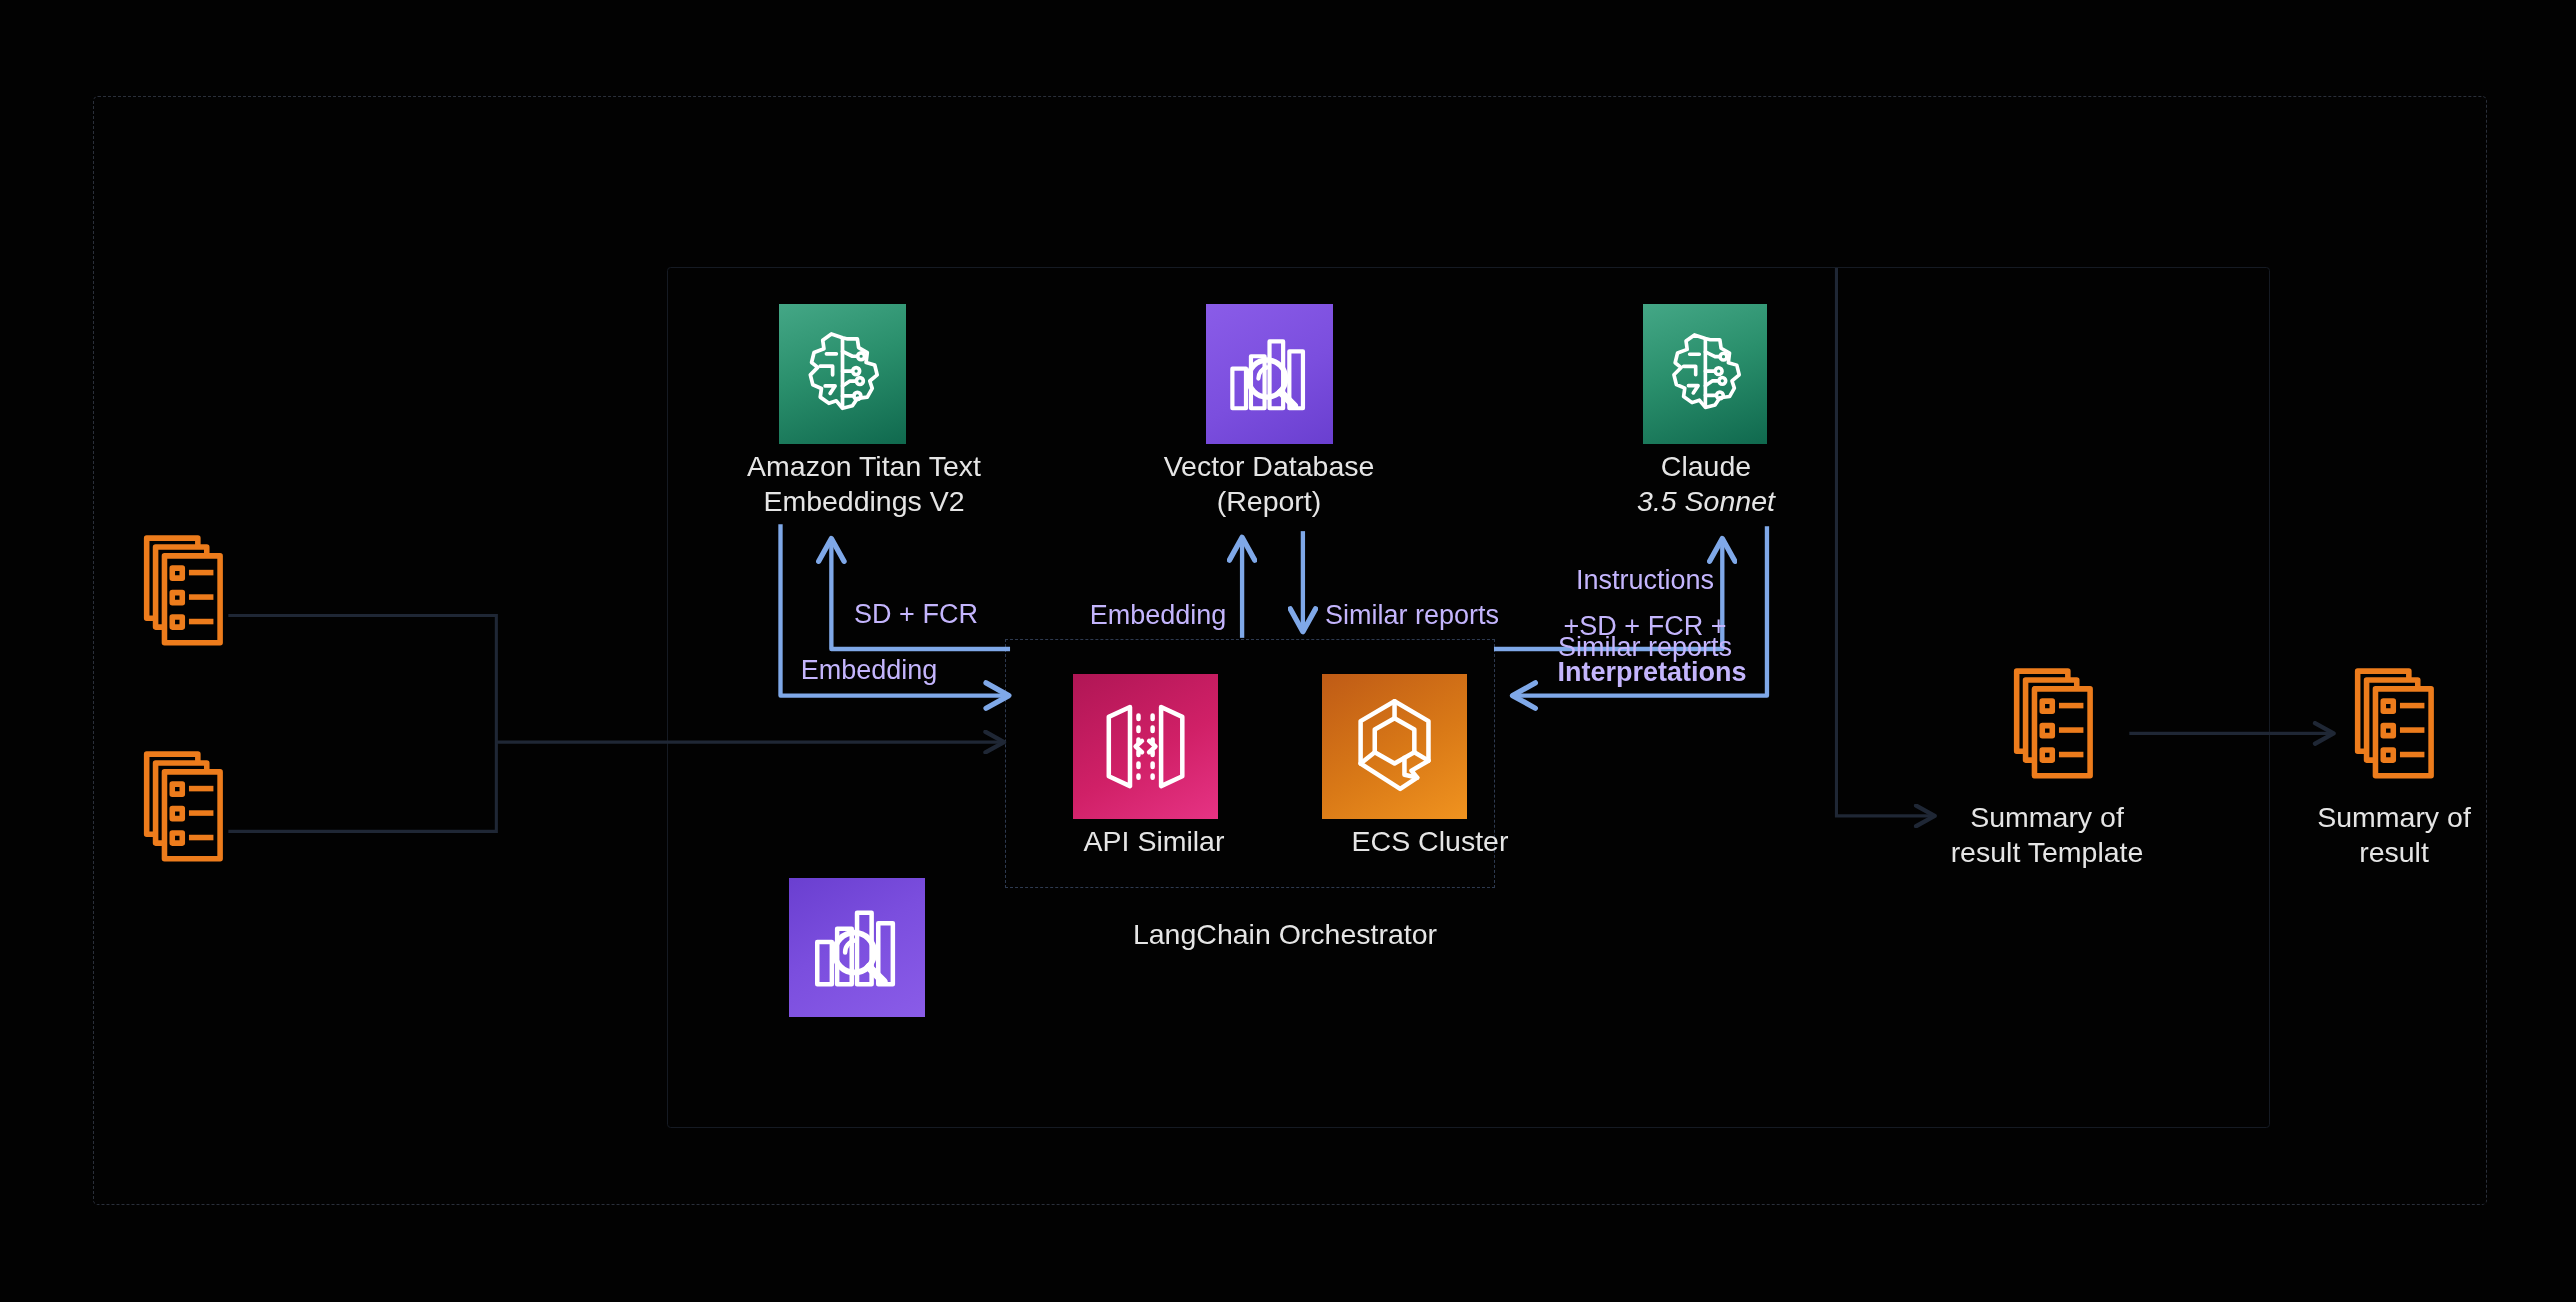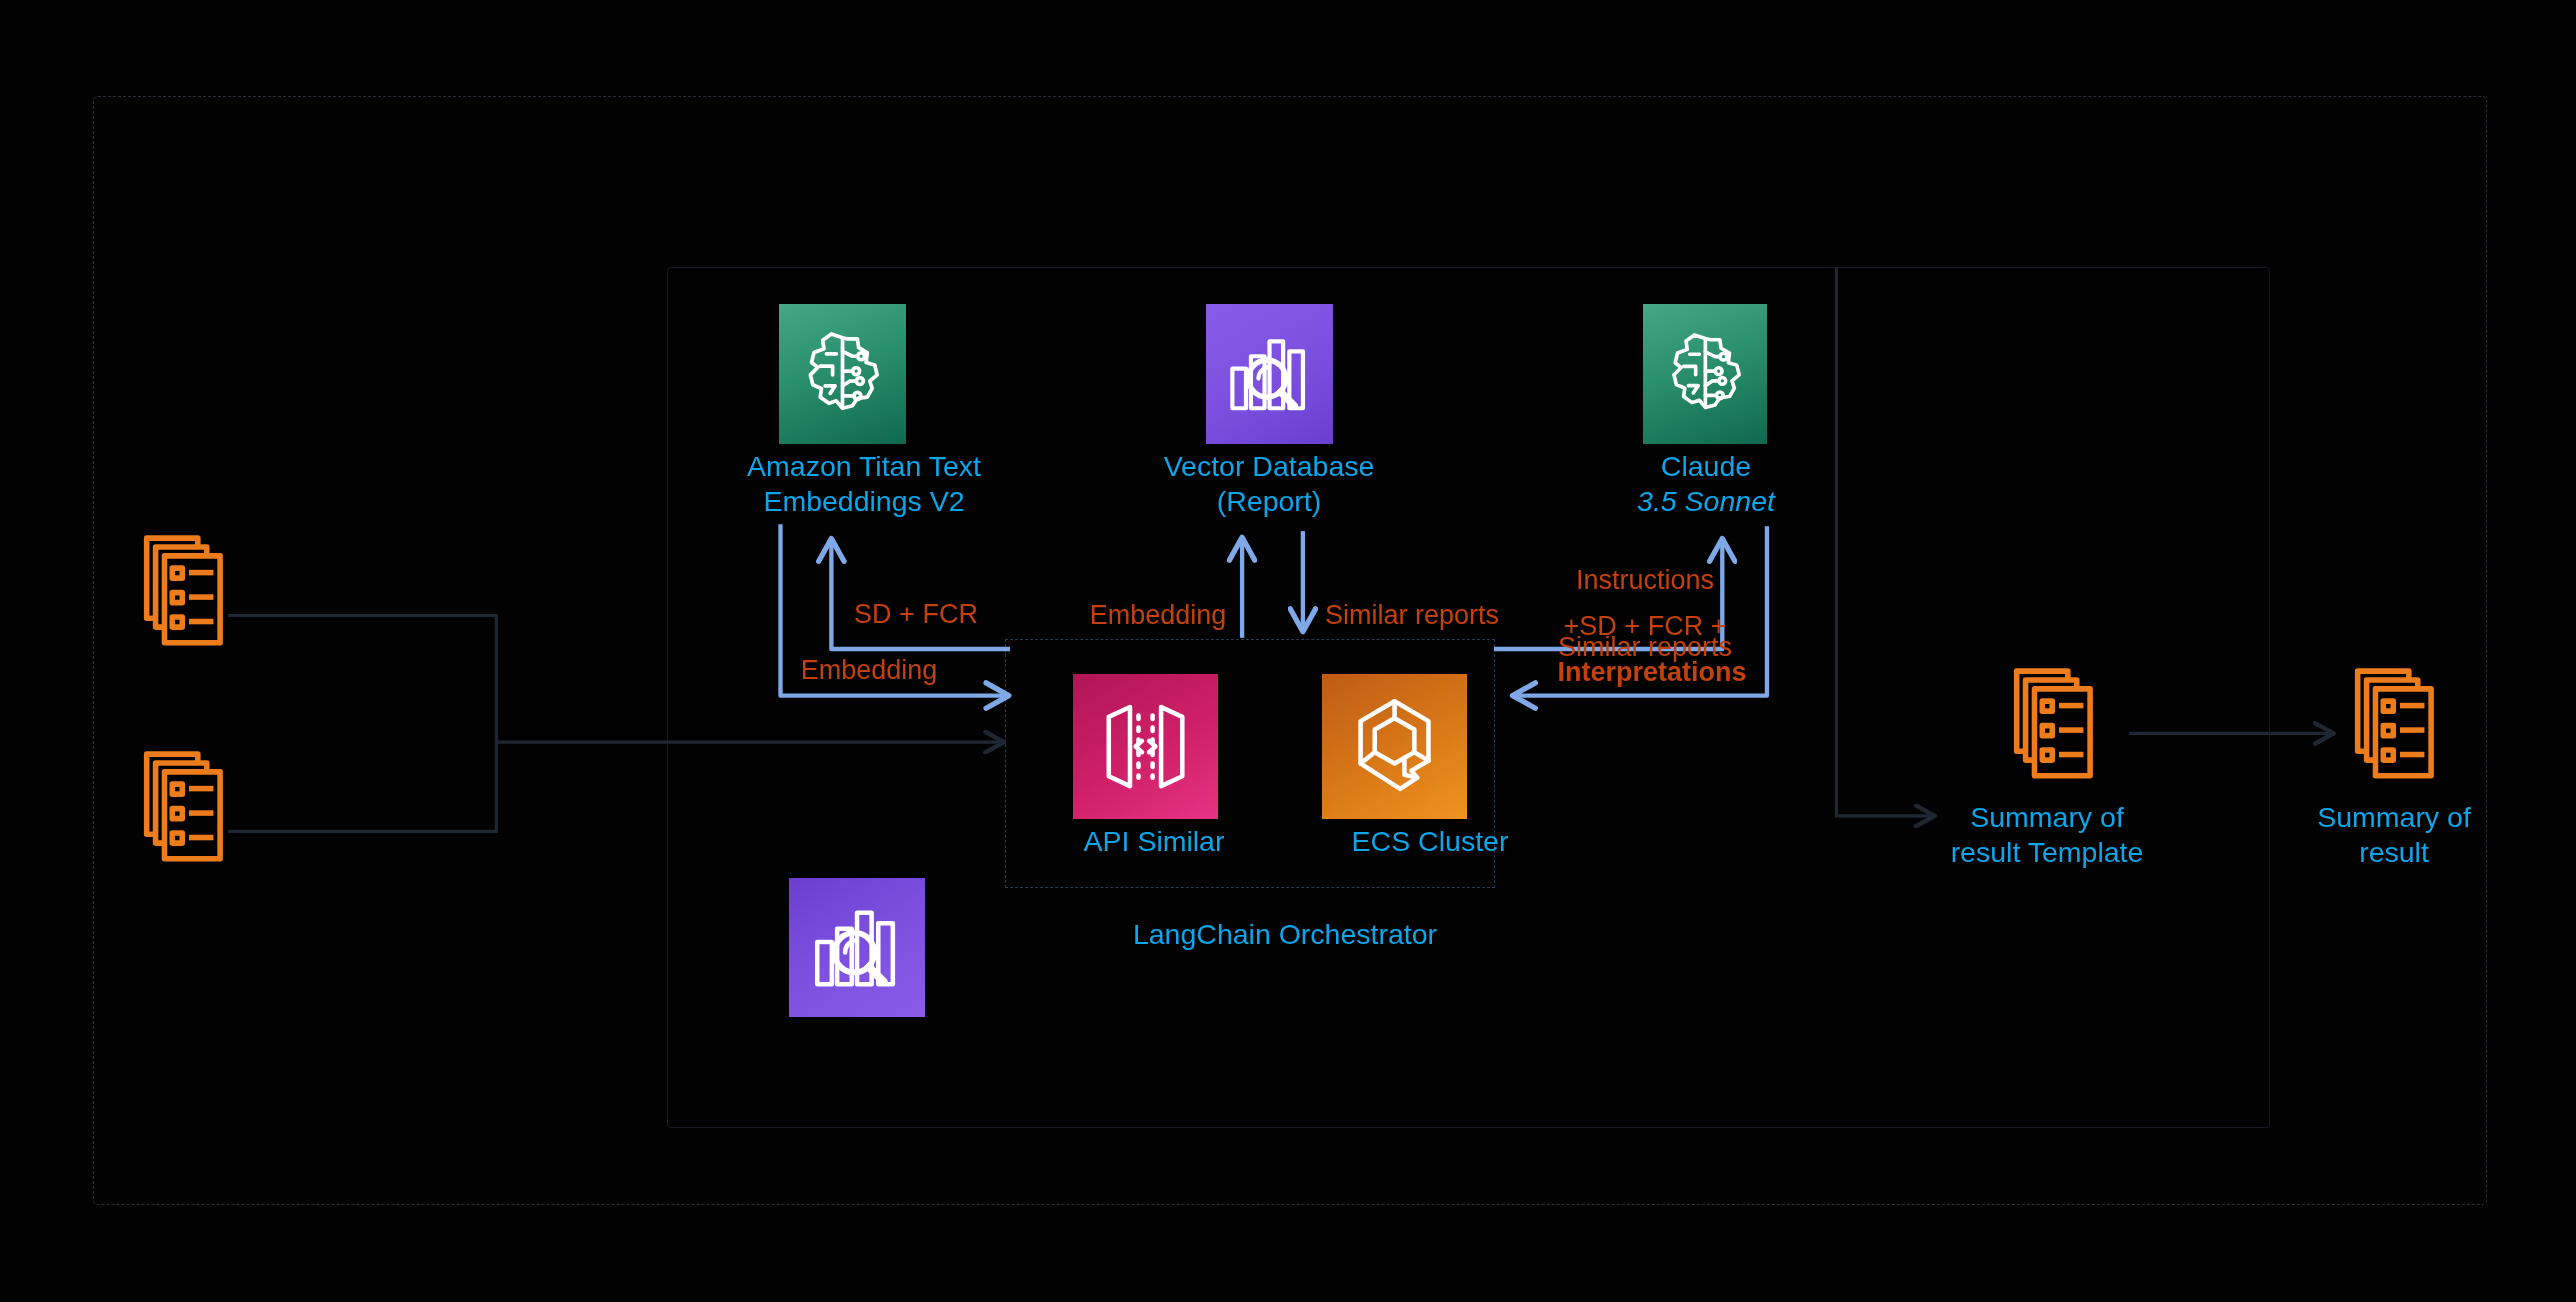--- a/index.html
+++ b/index.html
@@ -11,22 +11,22 @@
   .lc-box{left:1005px;top:639px;width:488px;height:247px;border:1.9px dashed #2e3a50;}
   
   .tile{display:flex;align-items:center;justify-content:center;}
   .tile svg{width:78%;height:78%;}
   .grad-green{background:linear-gradient(160deg,#44a786 0%,#2a8f6c 45%,#10694e 100%);}
   .grad-purple{background:linear-gradient(150deg,#8a5ce8 0%,#7b4ede 55%,#6a3fd0 100%);}
   .grad-purple2{background:linear-gradient(150deg,#6a3fd0 0%,#7b4ede 45%,#8a5ce8 100%);}
   .grad-pink{background:linear-gradient(150deg,#b01655 0%,#d02067 55%,#e63384 100%);}
   .grad-orange{background:linear-gradient(150deg,#bf5b16 0%,#d97917 55%,#f0931f 100%);}
   
-  .lbl{color:#0ea5e9;font-size:28.5px;line-height:35px;text-align:center;white-space:nowrap;transform:translateX(-50%);}
-  .elbl{color:#c2410c;font-size:27px;line-height:34px;text-align:center;white-space:nowrap;transform:translateX(-50%);}
+  .lbl{color:#e5e5e5;font-size:28.5px;line-height:35px;text-align:center;white-space:nowrap;transform:translateX(-50%);}
+  .elbl{color:#c4b5fd;font-size:27px;line-height:34px;text-align:center;white-space:nowrap;transform:translateX(-50%);}
   svg.wires{left:0;top:0;width:2576px;height:1303px;pointer-events:none;}
 </style>
 </head>
 <body>
 
 <div class="abs outer-dashed"></div>
 <div class="abs aws-box"></div>
 <div class="abs lc-box"></div>
 
 <svg class="abs wires" viewBox="0 0 4152 2100" width="2576" height="1303">

